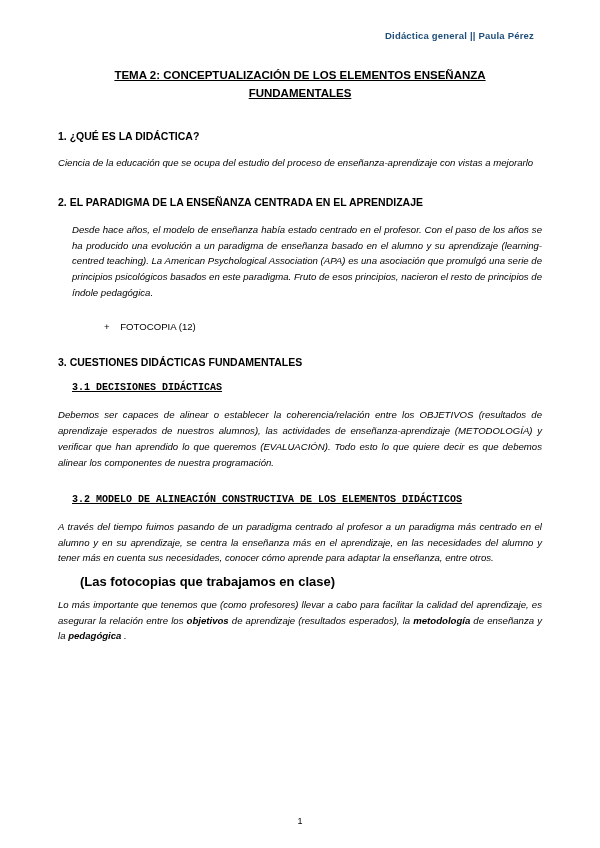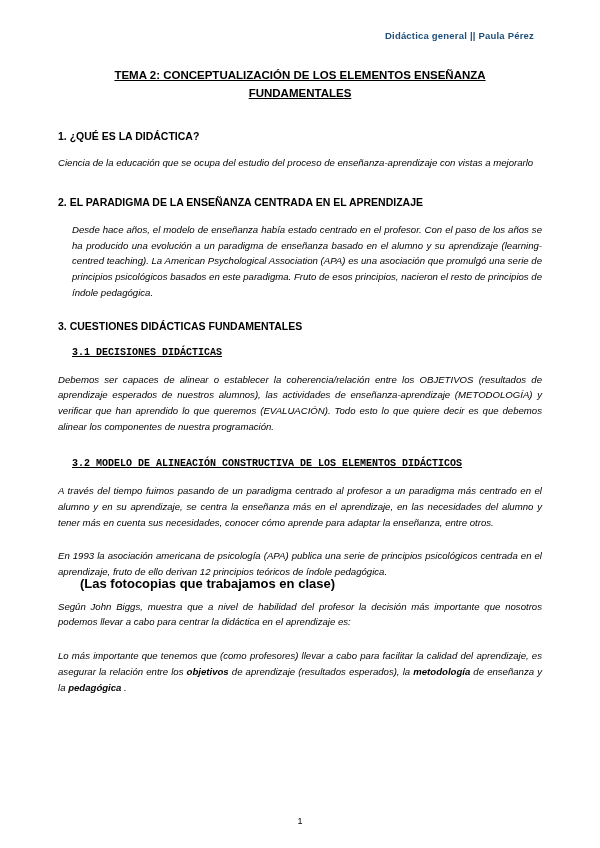--- a/index.html
+++ b/index.html
@@ -110,28 +110,27 @@
   <div class="doc-title">
     <span class="u">TEMA 2: CONCEPTUALIZACIÓN DE LOS ELEMENTOS ENSEÑANZA</span><br>
     <span class="u">FUNDAMENTALES</span>
   </div>
 
   <h2 class="section">1. ¿QUÉ ES LA DIDÁCTICA?</h2>
   <p class="body">Ciencia de la educación que se ocupa del estudio del proceso de enseñanza-aprendizaje con vistas a mejorarlo</p>
 
   <h2 class="section sp">2.  EL PARADIGMA DE LA ENSEÑANZA CENTRADA EN EL  APRENDIZAJE</h2>
   <p class="body indent">Desde hace años, el modelo de enseñanza había estado centrado en el profesor. Con el paso de los años se ha producido una evolución a un paradigma de enseñanza basado en el alumno y su aprendizaje (learning-centred teaching). La American Psychological Association (APA) es una asociación que promulgó una serie de principios psicológicos basados en este paradigma. Fruto de esos principios, nacieron el resto de principios de índole pedagógica.</p>
+  <div class="bullet">+    FOTOCOPIA (12)</div>
 
   <h2 class="section">3.  CUESTIONES DIDÁCTICAS FUNDAMENTALES</h2>
 
   <h3 class="subsection">3.1  DECISIONES DIDÁCTICAS</h3>
   <p class="body noindent">Debemos ser capaces de alinear o establecer la coherencia/relación entre los OBJETIVOS (resultados de aprendizaje esperados de nuestros alumnos), las actividades de enseñanza-aprendizaje (METODOLOGÍA) y verificar que han aprendido lo que queremos (EVALUACIÓN). Todo esto lo que quiere decir es que debemos alinear los componentes de nuestra programación.</p>
 
   <h3 class="subsection sp">3.2  MODELO DE ALINEACIÓN CONSTRUCTIVA DE LOS ELEMENTOS DIDÁCTICOS</h3>
   <p class="body noindent">A través del tiempo fuimos pasando de un paradigma centrado al profesor a un paradigma más centrado en el alumno y en su aprendizaje, se centra la enseñanza más en el aprendizaje, en las necesidades del alumno y tener más en cuenta sus necesidades, conocer cómo aprende para adaptar la enseñanza, entre otros.</p>
-  <p class="body noindent tight">En 1993 la asociación americana de psicología (APA) publica una serie de principios psicológicos centrada en el aprendizaje,  fruto de ello derivan 12 principios teóricos de índole pedagógica.</p>
   <p class="small-note">(Las fotocopias que trabajamos en clase)</p>
-  <p class="body noindent">Según John Biggs, muestra que a nivel de habilidad del profesor la decisión más importante que nosotros podemos llevar a cabo para centrar la didáctica en el aprendizaje es:</p>
   <p class="body noindent"><span>Lo más importante que tenemos que (como profesores) llevar a cabo para facilitar la calidad del aprendizaje, es asegurar la relación entre los </span><b>objetivos</b><span> de aprendizaje (resultados esperados), la </span><b>metodología</b><span> de enseñanza y la </span><b>pedagógica</b><span> .</span></p>
 
   <div class="page-number">1</div>
 
 </div>
 
 </body></html>

